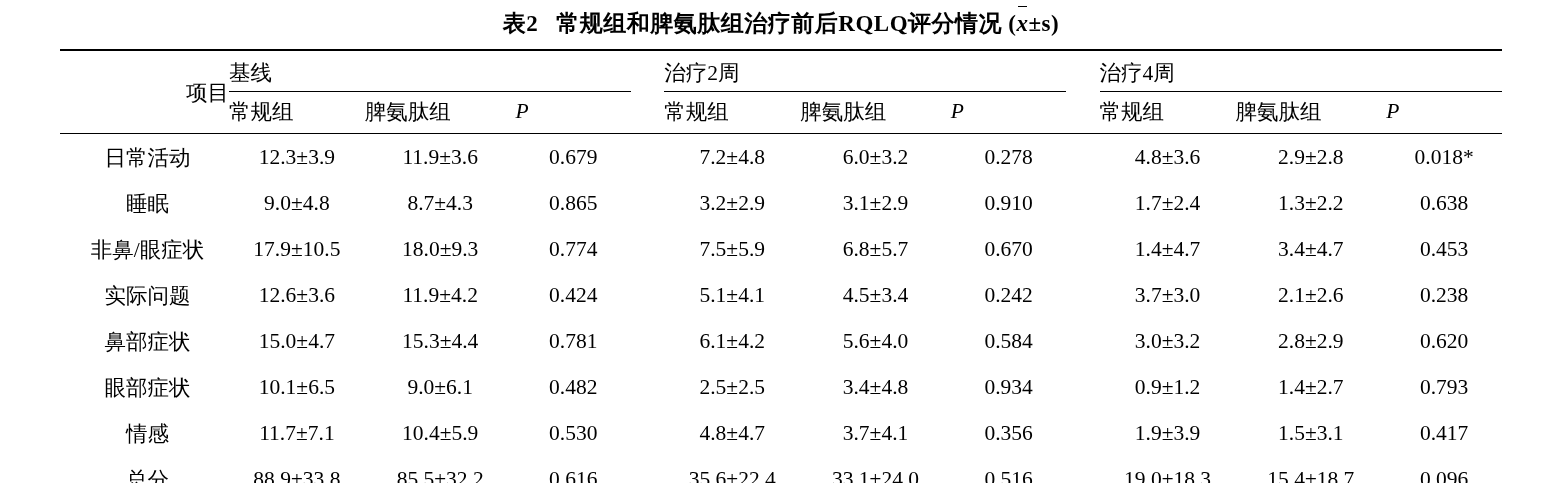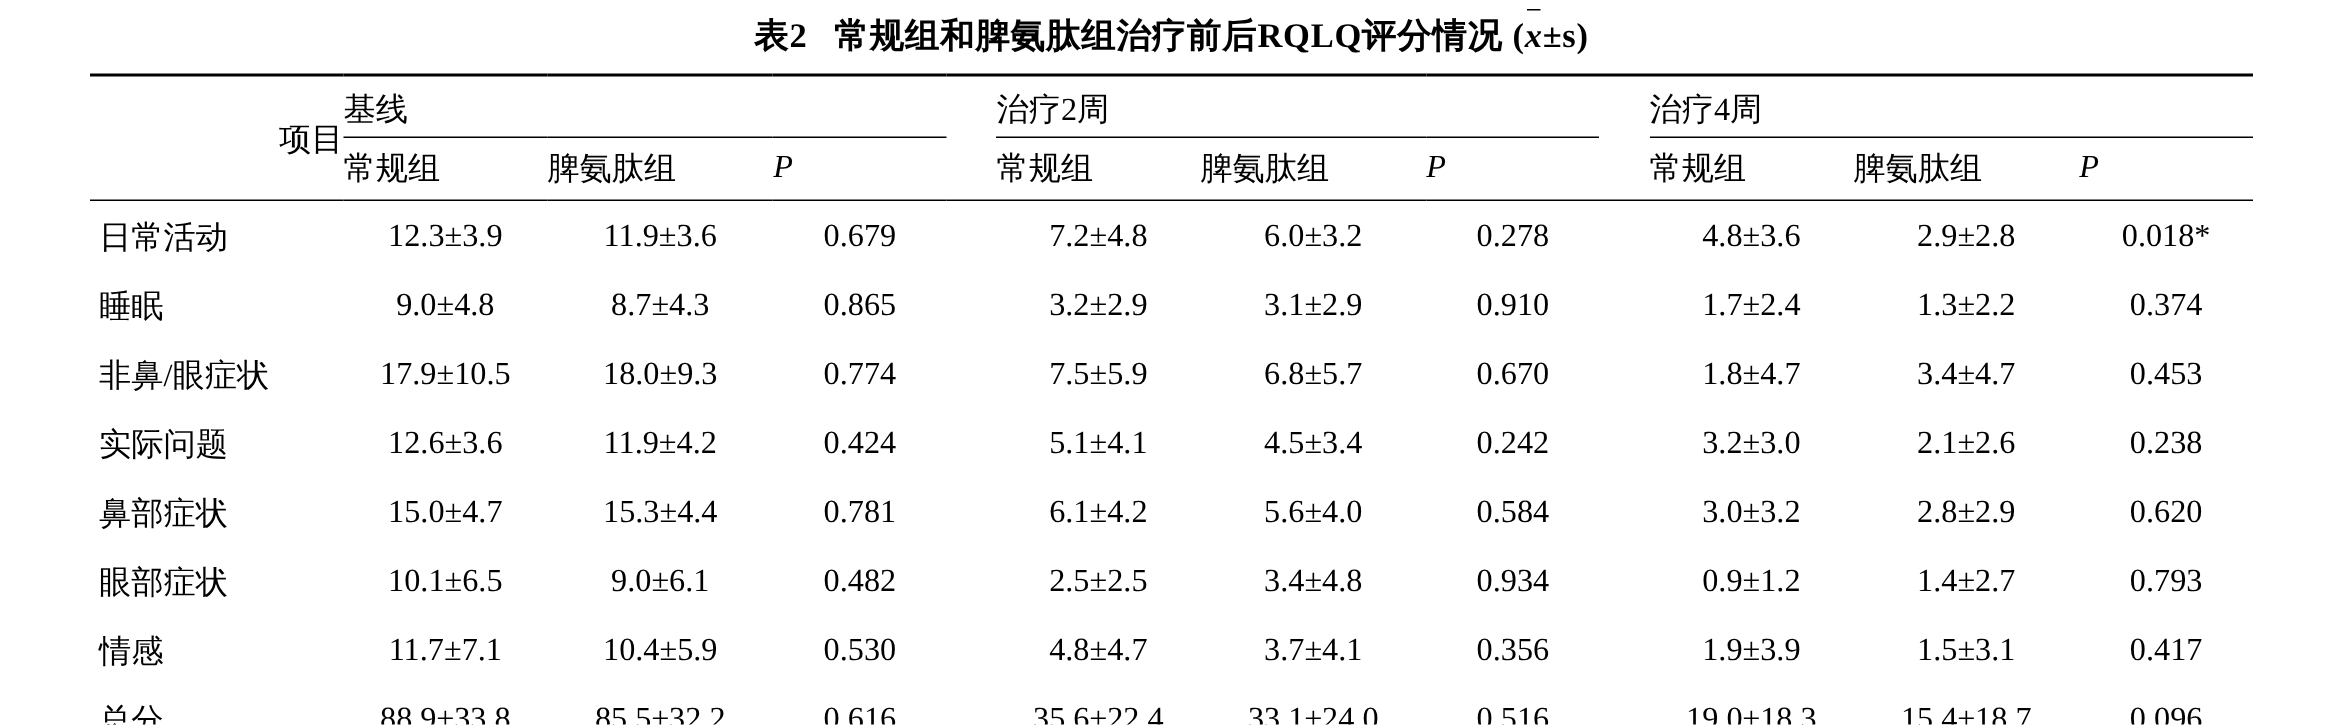--- a/index.html
+++ b/index.html
@@ -69,21 +69,21 @@
   .sub-head {
     text-align: left;
     padding-top: 5px !important;
     padding-bottom: 7px !important;
     font-size: 21.5px;
   }
   .sub-head.ital {
     font-style: italic;
   }
   .item-col {
-    text-align: left;
+    text-align: center;
     padding-left: 6px !important;
     width: 160px;
     white-space: nowrap;
     margin-left: 32px;
   }
   .item-head {
     text-align: right;
     padding-left: 6px !important;
     vertical-align: middle;
   }
@@ -181,49 +181,49 @@
       <td class="val">9.0±4.8</td>
       <td class="val">8.7±4.3</td>
       <td class="val">0.865</td>
       <td class="spacer"></td>
       <td class="val">3.2±2.9</td>
       <td class="val">3.1±2.9</td>
       <td class="val">0.910</td>
       <td class="spacer"></td>
       <td class="val">1.7±2.4</td>
       <td class="val">1.3±2.2</td>
-      <td class="val">0.374</td>
+      <td class="val">0.638</td>
     </tr>
 
     <tr class="data">
       <td class="item-col">非鼻/眼症状</td>
       <td class="val">17.9±10.5</td>
       <td class="val">18.0±9.3</td>
       <td class="val">0.774</td>
       <td class="spacer"></td>
       <td class="val">7.5±5.9</td>
       <td class="val">6.8±5.7</td>
       <td class="val">0.670</td>
       <td class="spacer"></td>
-      <td class="val">1.8±4.7</td>
+      <td class="val">1.4±4.7</td>
       <td class="val">3.4±4.7</td>
       <td class="val">0.453</td>
     </tr>
 
     <tr class="data">
       <td class="item-col">实际问题</td>
       <td class="val">12.6±3.6</td>
       <td class="val">11.9±4.2</td>
       <td class="val">0.424</td>
       <td class="spacer"></td>
       <td class="val">5.1±4.1</td>
       <td class="val">4.5±3.4</td>
       <td class="val">0.242</td>
       <td class="spacer"></td>
-      <td class="val">3.2±3.0</td>
+      <td class="val">3.7±3.0</td>
       <td class="val">2.1±2.6</td>
       <td class="val">0.238</td>
     </tr>
 
     <tr class="data">
       <td class="item-col">鼻部症状</td>
       <td class="val">15.0±4.7</td>
       <td class="val">15.3±4.4</td>
       <td class="val">0.781</td>
       <td class="spacer"></td>

